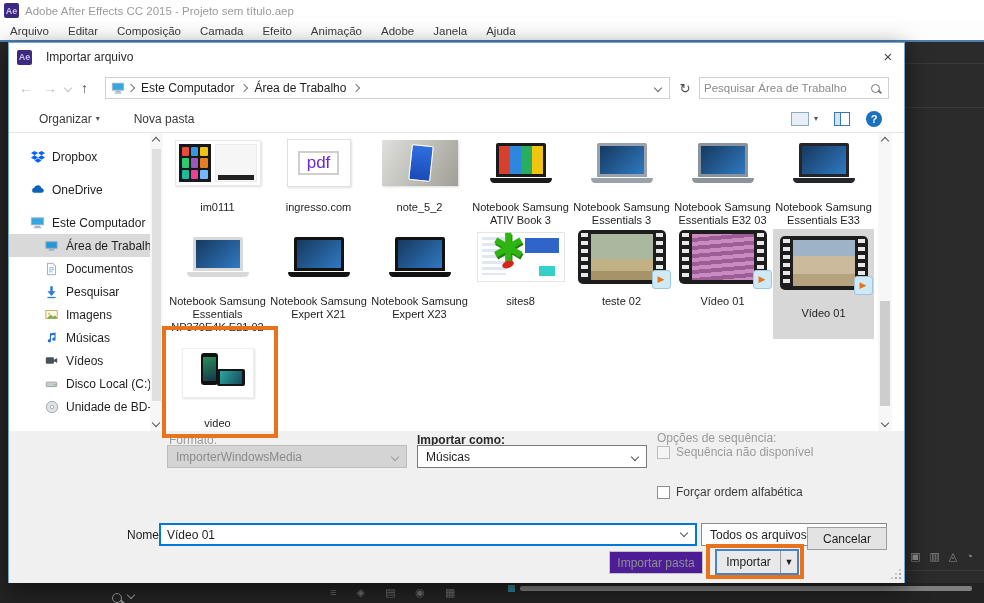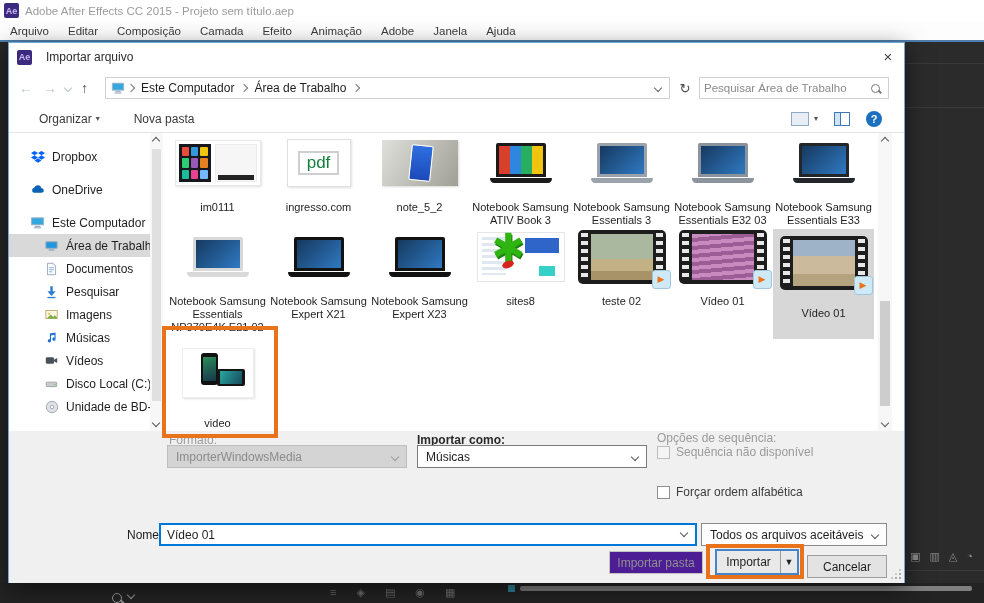--- a/index.html
+++ b/index.html
@@ -74,21 +74,21 @@
   .fitem{display:flex;flex-direction:column;align-items:center;padding-top:2px;}
   .fitem .twrap{height:52px;display:flex;align-items:center;justify-content:center;}
   .fitem.big .twrap{height:64px;}
   .fitem .flabel{font-size:11px;color:#1e1e1e;text-align:center;line-height:13px;margin-top:12px;max-width:98px;word-wrap:break-word;}
   .fitem.sel{background:#d7d7d7;}
   #grid-scroll{left:869px;top:90px;width:14px;height:298px;background:#f7f7f7;}
   #grid-scroll .cv{position:absolute;left:4px;color:#555;}
   #grid-thumb{position:absolute;left:2px;top:168px;width:10px;height:105px;background:#cdcdcd;}
   
   .pdfbox{width:62px;height:46px;background:#fff;border:1px solid #e0e0e0;display:flex;align-items:center;justify-content:center;box-shadow:1px 1px 2px rgba(0,0,0,.12);}
-  .pdftxt{font-size:17px;color:#15803d;border:2px solid #cfcfcf;padding:1px 7px;line-height:1.1;}
+  .pdftxt{font-size:17px;color:#6d28d9;border:2px solid #cfcfcf;padding:1px 7px;line-height:1.1;}
   .apps{width:86px;height:46px;background:#fff;border:1px solid #e8e8e8;display:flex;gap:4px;padding:3px;box-sizing:border-box;box-shadow:1px 1px 2px rgba(0,0,0,.12);}
   .apps-left{width:32px;background:#16181d;display:grid;grid-template-columns:repeat(3,1fr);gap:2px;padding:3px;box-sizing:border-box;}
   .apps-left span{border-radius:1px;}
   .apps-right{flex:1;background:#f6f6f6;border:1px solid #ececec;position:relative;}
   .apps-bar{position:absolute;left:2px;right:2px;bottom:1px;height:5px;background:#222;}
   .cam{width:70px;height:46px;background:#fff;border:1px solid #eee;position:relative;box-shadow:1px 1px 2px rgba(0,0,0,.12);}
   .cam-b{position:absolute;left:12px;top:9px;width:32px;height:24px;background:#e0e0e0;border-radius:3px;transform:rotate(-10deg);box-shadow:2px 2px 0 #cacaca;}
   .cam-l{position:absolute;right:12px;top:7px;width:20px;height:30px;background:#f3f3f3;border:1px solid #d5d5d5;border-radius:2px;}
   .pb{width:76px;height:46px;background:linear-gradient(120deg,#e0e0dc,#b9b9b2 60%,#a09f97);position:relative;box-shadow:1px 1px 2px rgba(0,0,0,.15);}
   .pb-phone{position:absolute;left:28px;top:5px;width:20px;height:34px;background:linear-gradient(180deg,#2f6fe0,#1b49b8);border:1px solid #fff;border-radius:2px;transform:rotate(6deg);}
@@ -552,18 +552,18 @@
     <span>Todos os arquivos aceitáveis</span>
       <span class="cv d"></span>
   </div>
 
   <div class="btn disabled" style="left:600px;top:508px;width:94px">Importar pasta</div>
   <div class="btn" id="import-btn">
     <span class="cap">Importar</span>
     <span class="split"></span>
     <span class="dd">▼</span>
   </div>
-  <div class="btn" style="left:798px;top:512px;width:80px">Cancelar</div>
+  <div class="btn" style="left:798px;top:484px;width:80px">Cancelar</div>
   <div class="grip"></div>
 </div>
 
 <div id="hl-video" class="hl"></div>
 <div id="hl-import" class="hl"></div>
 
 </body></html>

